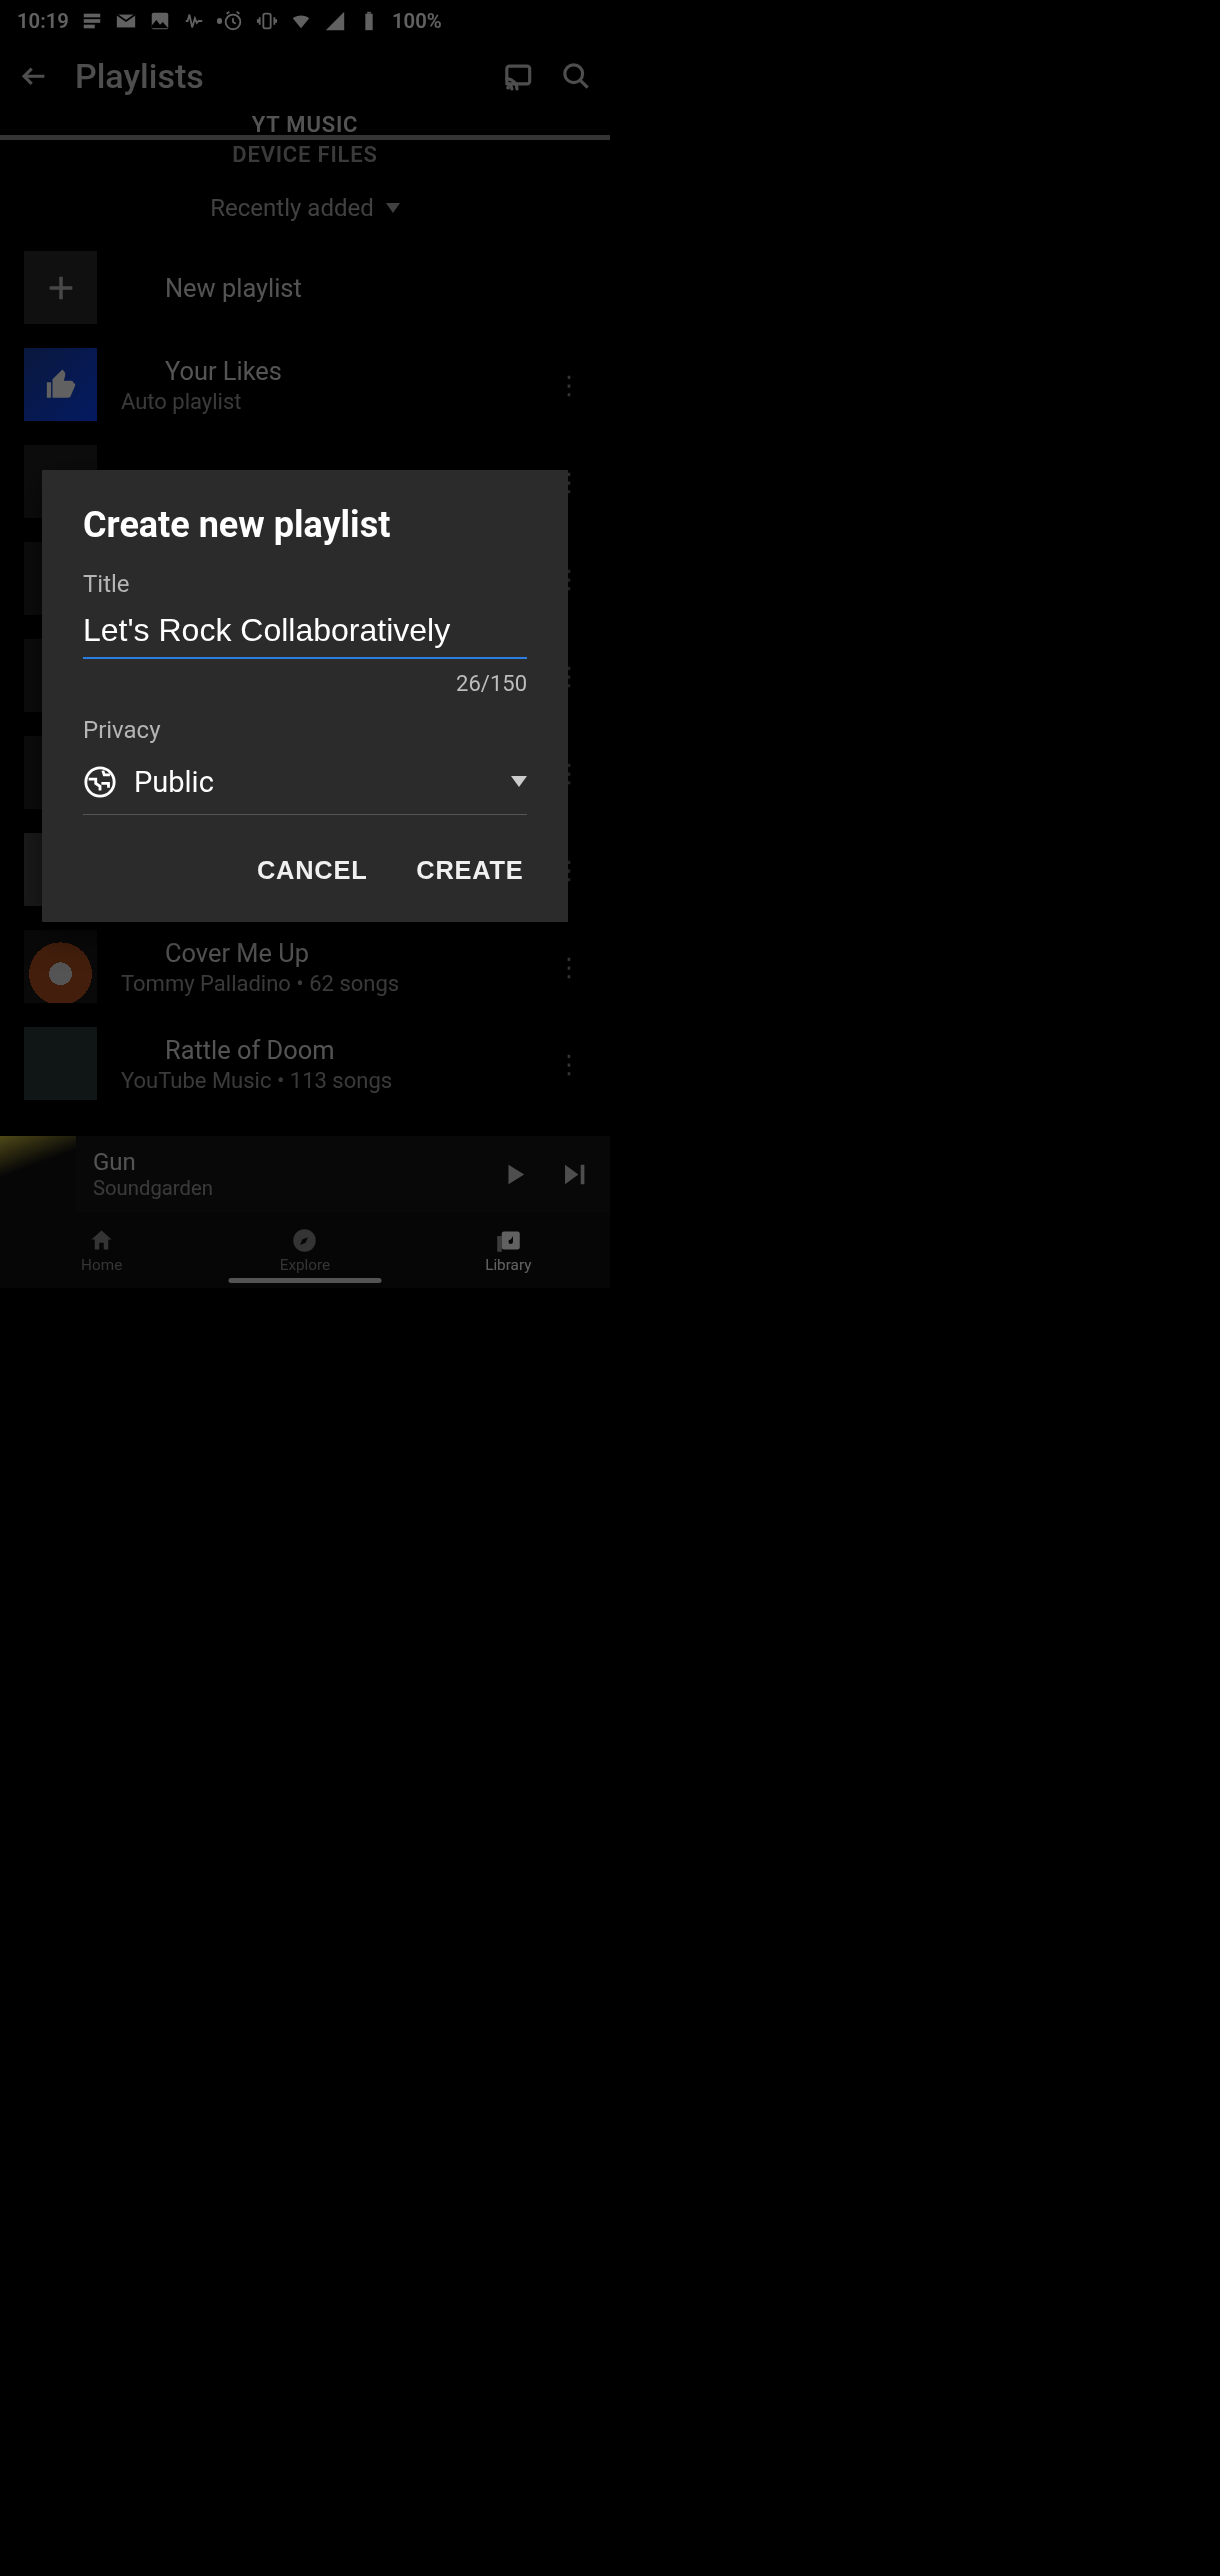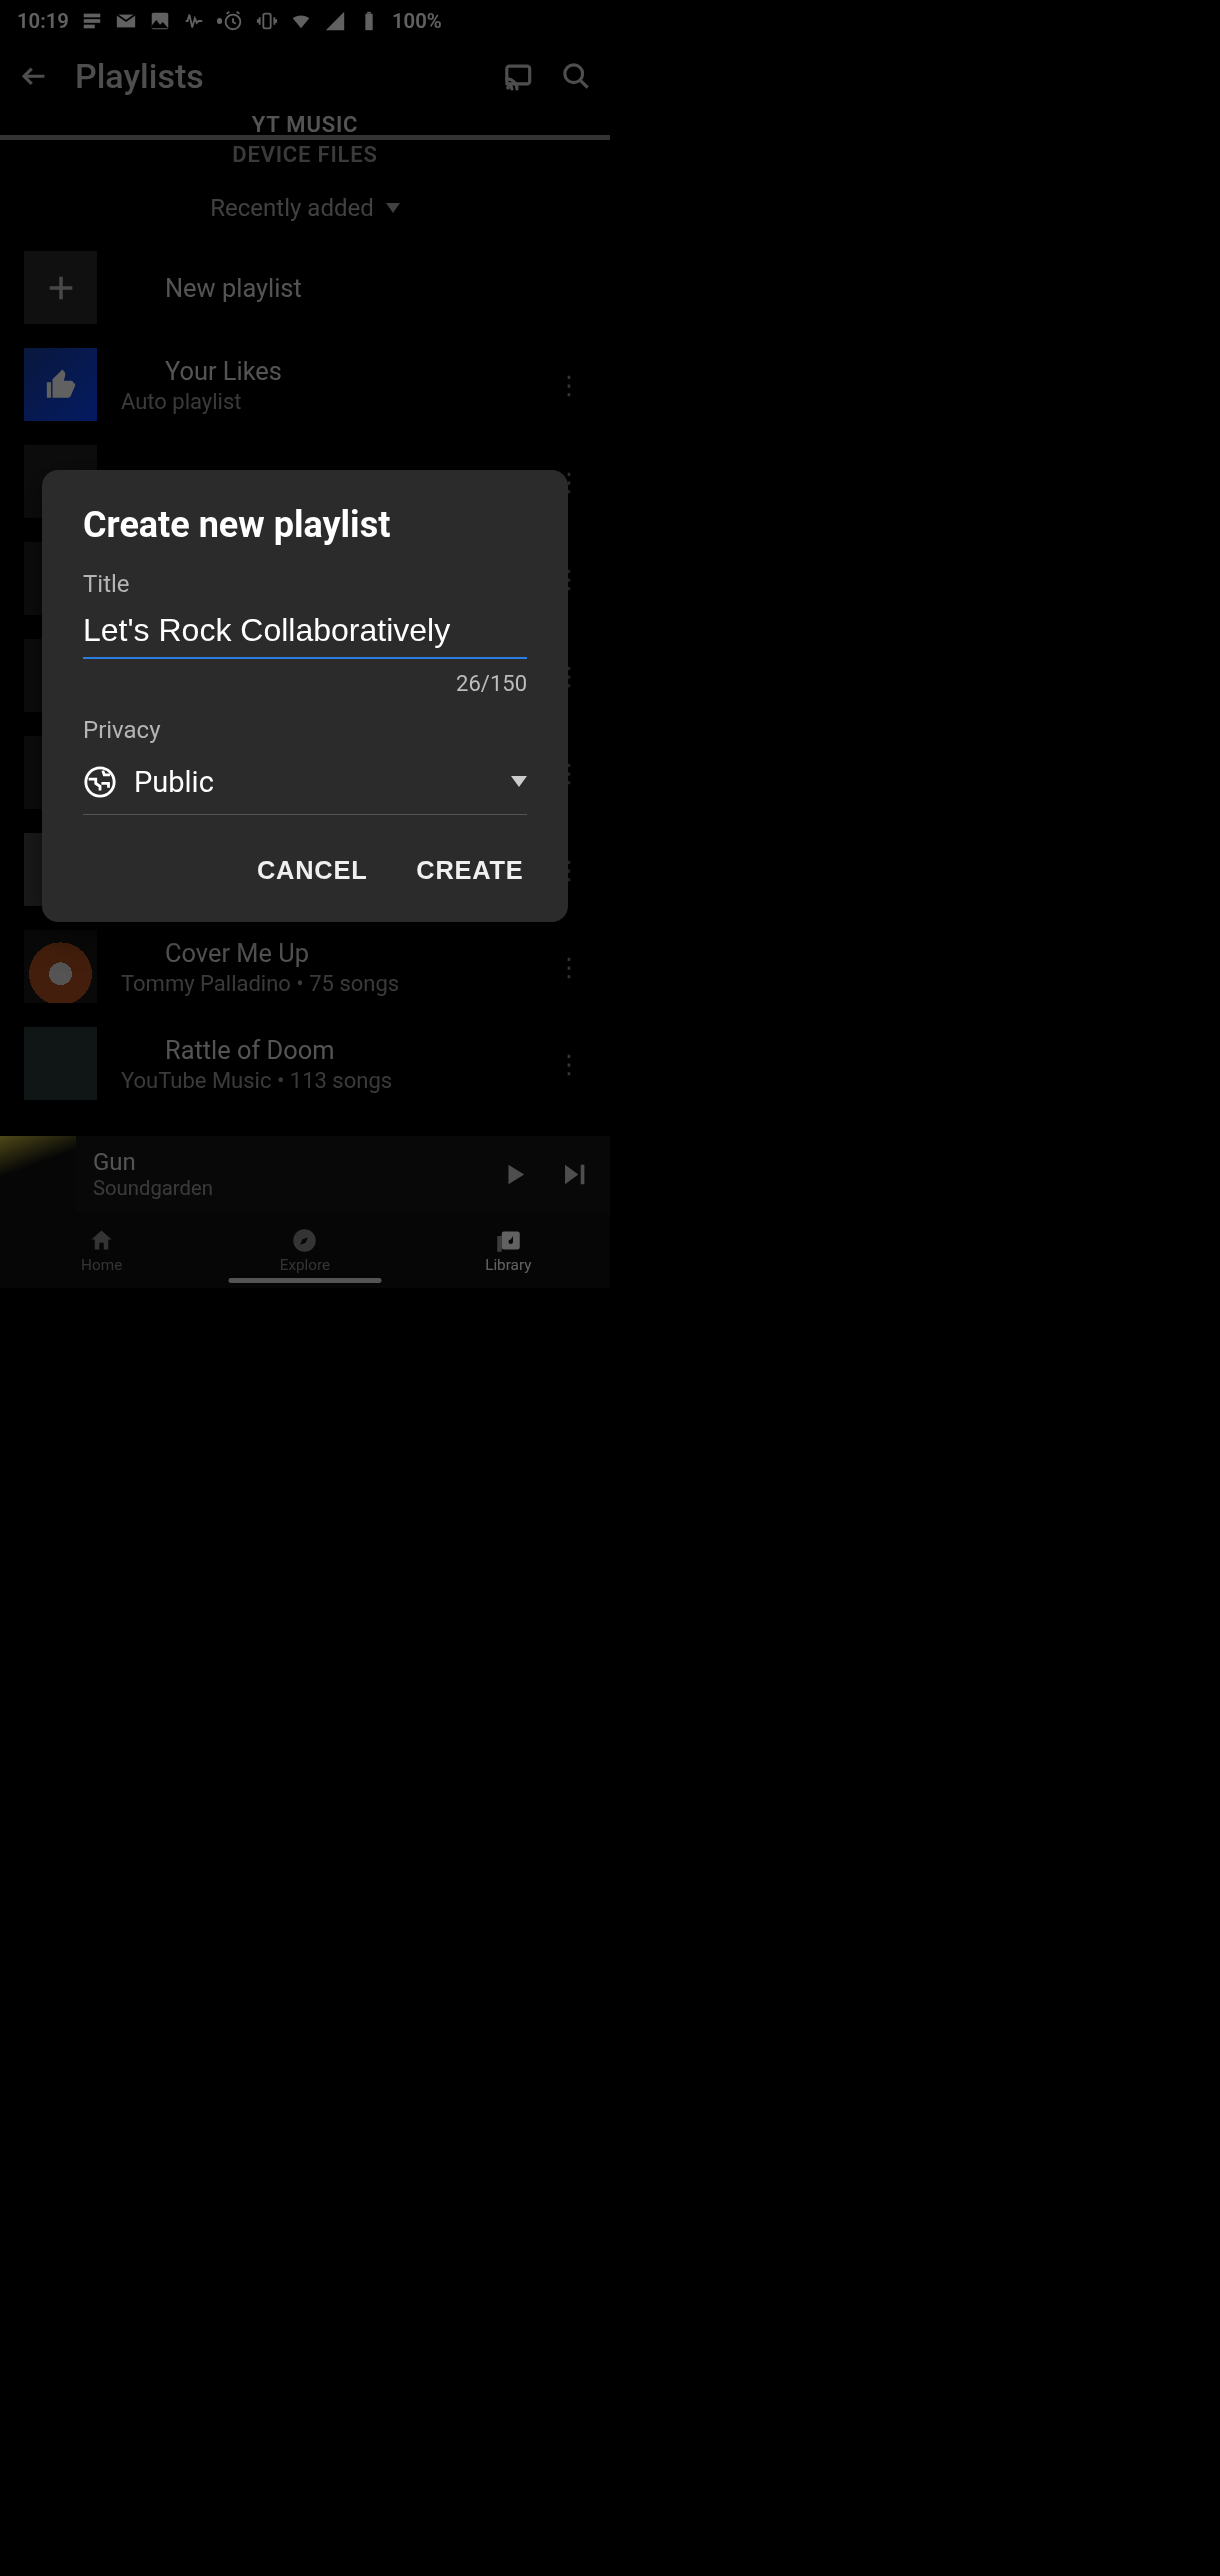--- a/index.html
+++ b/index.html
@@ -87,21 +87,21 @@
   
   .dim {
     position:absolute; inset:0; background:rgba(0,0,0,0.62);
     pointer-events:none;
   }
 
   
   .dialog {
     position:absolute;
     top:470px; left:42px; right:42px;
-    background:#2b2b2b; border-radius:16px;
+    background:#2b2b2b; border-radius:1px;
     padding: 34px 41px 30.5px;
     box-shadow: 0 8.5px 34px rgba(0,0,0,0.6);
   }
   .dialog-title { font-size:36px; font-weight:700; margin-bottom:24px; color:#fff;}
   .field-label { font-size:24px; color:#b5b5b5; margin-bottom:8.5px;}
   .text-input {
     width:100%; background:transparent; border:none; border-bottom:2.5px solid #2b7de1;
     color:#fff; font-size:32px; padding:5.1px 0 8.5px; outline:none;
   }
   .counter { text-align:right; font-size:22px; color:#bdbdbd; margin-top:12px; margin-bottom:20.3px;}
@@ -280,21 +280,21 @@
       <div class="row-title">2020 🌟🏖👙🏄</div>
       <div class="row-sub">Tommy Palladino • 162 songs</div>
     </div>
     <div class="row-more">⋮</div>
   </div>
 
   <div class="row">
     <div class="thumb" style="background:radial-gradient(circle at 50% 60%, #ddd 0 20%, #b05020 20% 55%, #1a1a1a 55%)"></div>
     <div class="row-body">
       <div class="row-title">Cover Me Up</div>
-      <div class="row-sub">Tommy Palladino • 75 songs</div>
+      <div class="row-sub">Tommy Palladino • 62 songs</div>
     </div>
     <div class="row-more">⋮</div>
   </div>
 
   <div class="row">
     <div class="thumb" style="background:#2b3a3a"></div>
     <div class="row-body">
       <div class="row-title">Rattle of Doom</div>
       <div class="row-sub">YouTube Music • 113 songs</div>
     </div>

